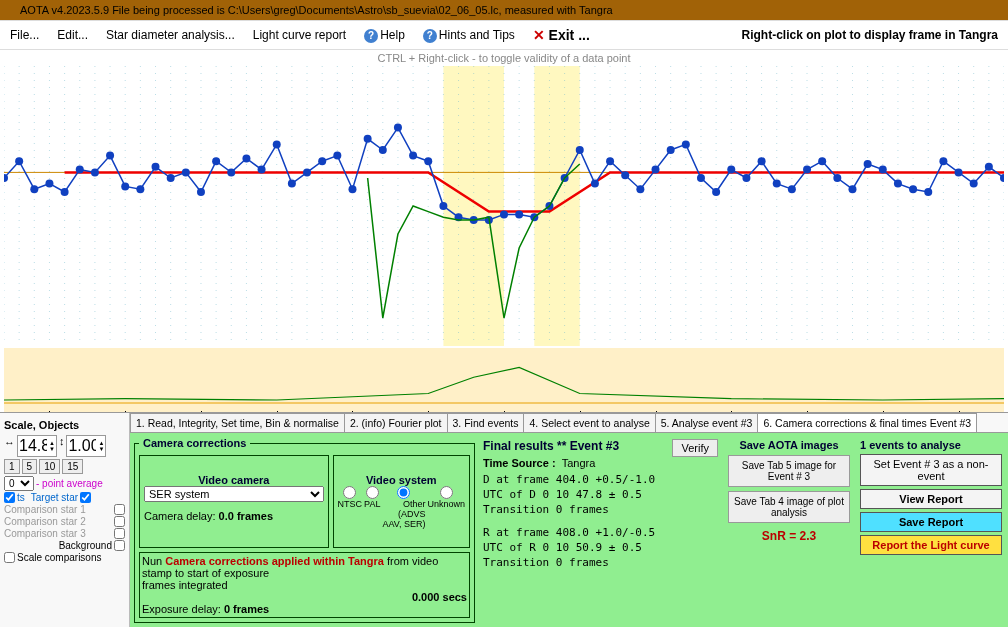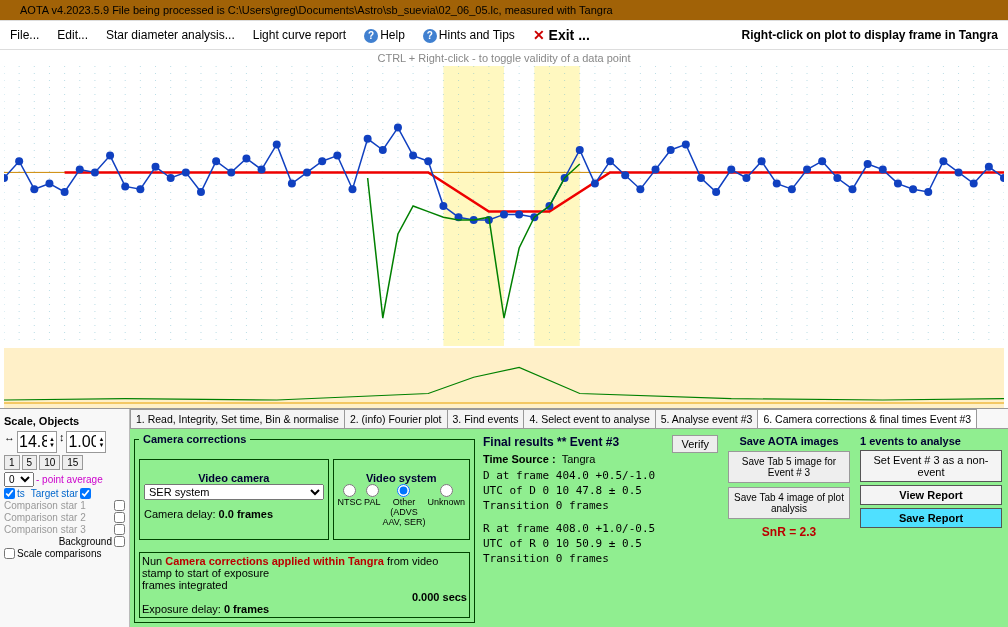--- a/index.html
+++ b/index.html
@@ -33,21 +33,21 @@
 .spin .arrows { display: flex; flex-direction: column; font-size: 6px; line-height: 6px; padding: 0 1px; }
 .btn-row { display: flex; gap: 2px; margin: 2px 0; }
 .small-btn { border: 1px solid #999; background: #eee; padding: 1px 4px; font-size: 10px; cursor: pointer; }
 .opt-row { display: flex; align-items: center; gap: 2px; font-size: 10px; margin: 1px 0; }
 .opt-row.magenta { color: #c0c; }
 .opt-row.blue { color: #06c; }
 .opt-row.gray { color: #999; }
 .chk { width: 11px; height: 11px; }
 fieldset.green { border: 1px solid #040; margin: 2px; padding: 4px; background: #90ee90; }
 fieldset.green legend { color: #003; font-weight: bold; padding: 0 4px; font-size: 11px; }
-fieldset.inner { border: 1px solid #040; padding: 12px 4px; margin: 10px 0; }
+fieldset.inner { border: 1px solid #040; padding: 18px 4px; margin: 2px 0; }
 .corrections-box { width: 345px; }
 .vc-row { display: flex; gap: 4px; }
 .vc-left { flex: 1; }
 .vc-label { text-align: center; color: #003; font-weight: bold; font-size: 11px; }
 .vc-select { width: 100%; font-size: 11px; }
 .vs-box { text-align: center; }
 .radio-row { display: flex; gap: 2px; font-size: 10px; align-items: flex-start; }
 .radio-col { display: flex; flex-direction: column; align-items: center; font-size: 9px; }
 .applied-box { border: 1px solid #040; padding: 2px; margin-top: 2px; }
 .red-text { color: #b00; font-weight: bold; }
@@ -341,21 +341,21 @@
                 <div class="radio-col">
                     <input type="radio" style="">
                     <span>NTSC</span>
                   </div>
                 <div class="radio-col">
                     <input type="radio" style="">
                     <span>PAL</span>
                   </div>
                 <div class="radio-col">
                     <input type="radio" checked="" style="">
-                    <span style="text-align:center">Other<br>(ADVS<br>AAV, SER)</span>
+                    <span style="text-align:right">Other<br>(ADVS<br>AAV, SER)</span>
                   </div>
                 <div class="radio-col">
                     <input type="radio" style="">
                     <span>Unknown</span>
                   </div>
               </div>
             </fieldset>
           </div>
           <div class="applied-box">
             <div><span>Nun</span> <span class="red-text">Camera corrections applied within Tangra</span> <span>from video stamp to start of exposure</span></div>
@@ -384,16 +384,17 @@
         <button class="save-btn">Save Tab 5 image for Event # 3</button>
         <button class="save-btn">Save Tab 4 image of plot analysis</button>
         <div class="snr">SnR = 2.3</div>
       </div>
 
       <div class="events-box">
         <div class="ev-header">1  events to analyse</div>
         <button class="ev-btn white" style="font-weight:normal">Set Event # 3 as a non-event</button>
         <button class="ev-btn white">View Report</button>
         <button class="ev-btn cyan">Save Report</button>
+        <button class="ev-btn yellow">Report the Light curve</button>
       </div>
     </div>
   </div>
 </div>
 
 </body></html>

